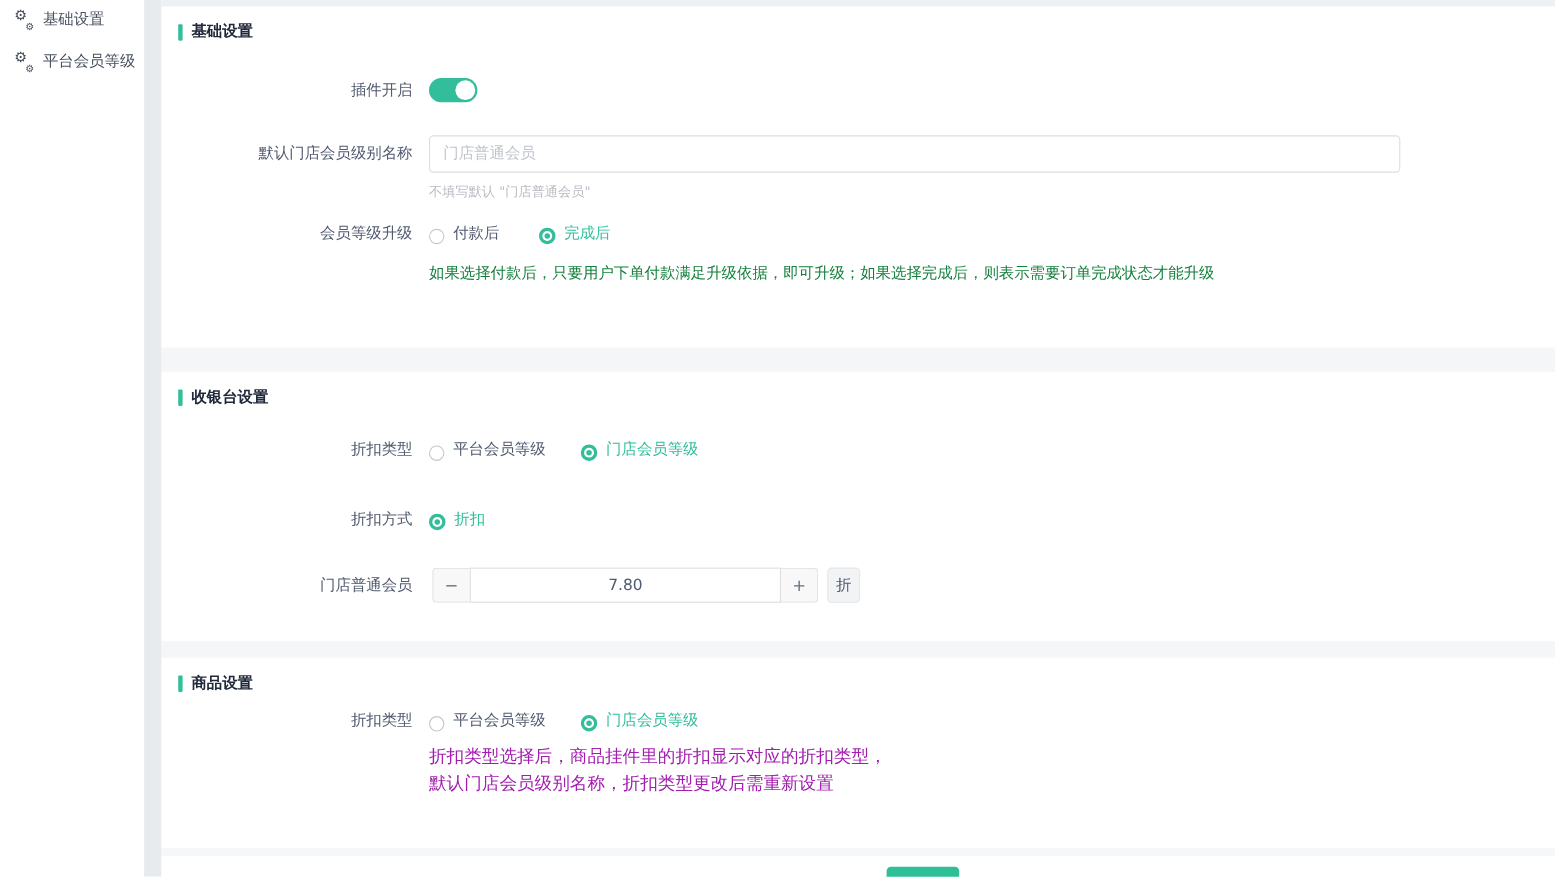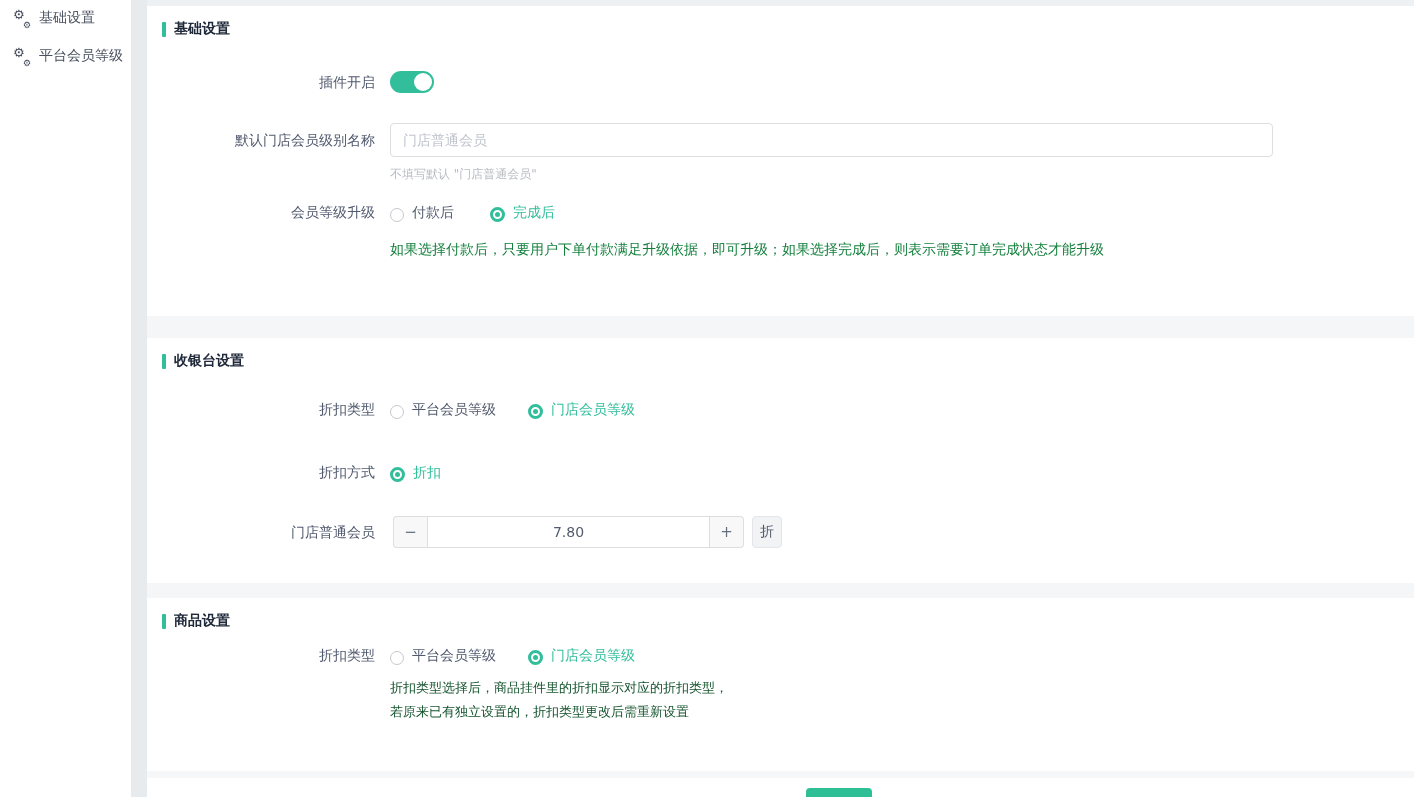--- a/index.html
+++ b/index.html
@@ -35,21 +35,21 @@
                    border-radius:50%; background:#fff; }
 
   
   .text-input { position:absolute; height:34px; border:1px solid #dcdee2; border-radius:4px;
                 padding:0 12px; font-size:14px; color:#515a6e; outline:none; background:#fff;
                 font-family:"DejaVu Sans","Liberation Sans",sans-serif; }
   .text-input::placeholder { color:#c0c4cc; }
 
   .help-light { position:absolute; font-size:12px; color:#b8bcc2; line-height:16px; white-space:nowrap; }
   .help-mid   { position:absolute; font-size:14px; color:#15803d; line-height:18px; white-space:nowrap; }
-  .help-goods { position:absolute; font-size:13px; color:#14532d; line-height:17px; white-space:nowrap; }
+  .help-goods { position:absolute; font-size:16px; color:#a21caf; line-height:17px; white-space:nowrap; }
 
   
   .radio-group { position:absolute; display:flex; align-items:center; height:20px; }
   .radio-opt { display:flex; align-items:flex-end; gap:8px; cursor:pointer; }
   .radio-circle { width:14px; height:14px; border-radius:50%; border:1px solid #c5c8ce;
                   background:#fff; flex:0 0 14px; position:relative; }
   .radio-opt.selected .radio-circle { border:3px solid #32be9b; width:15px; height:15px; flex:0 0 15px; }
   .radio-opt.selected .radio-circle::after { content:""; position:absolute; left:50%; top:50%;
                   width:5px; height:5px; margin:-2.5px 0 0 -2.5px; border-radius:50%; background:#32be9b; }
   .radio-text { font-size:14px; color:#515a6e; line-height:20px; }
@@ -176,21 +176,21 @@
         <div class="radio-opt">
           <span class="radio-circle"></span>
           <span class="radio-text">平台会员等级</span>
         </div>
         <div class="radio-opt selected">
           <span class="radio-circle"></span>
           <span class="radio-text">门店会员等级</span>
         </div>
       </div>
       <div class="help-goods" style="left:243px; top:81px;">折扣类型选择后，商品挂件里的折扣显示对应的折扣类型，</div>
-      <div class="help-goods" style="left:243px; top:105px;">若原来已有独立设置的，折扣类型更改后需重新设置</div>
+      <div class="help-goods" style="left:243px; top:105px;">默认门店会员级别名称，折扣类型更改后需重新设置</div>
     </div>
 
     <div class="bottom-band"></div>
     <div class="footer">
       <button class="save-btn"></button>
     </div>
   </div>
 </div>
 
 </body></html>

